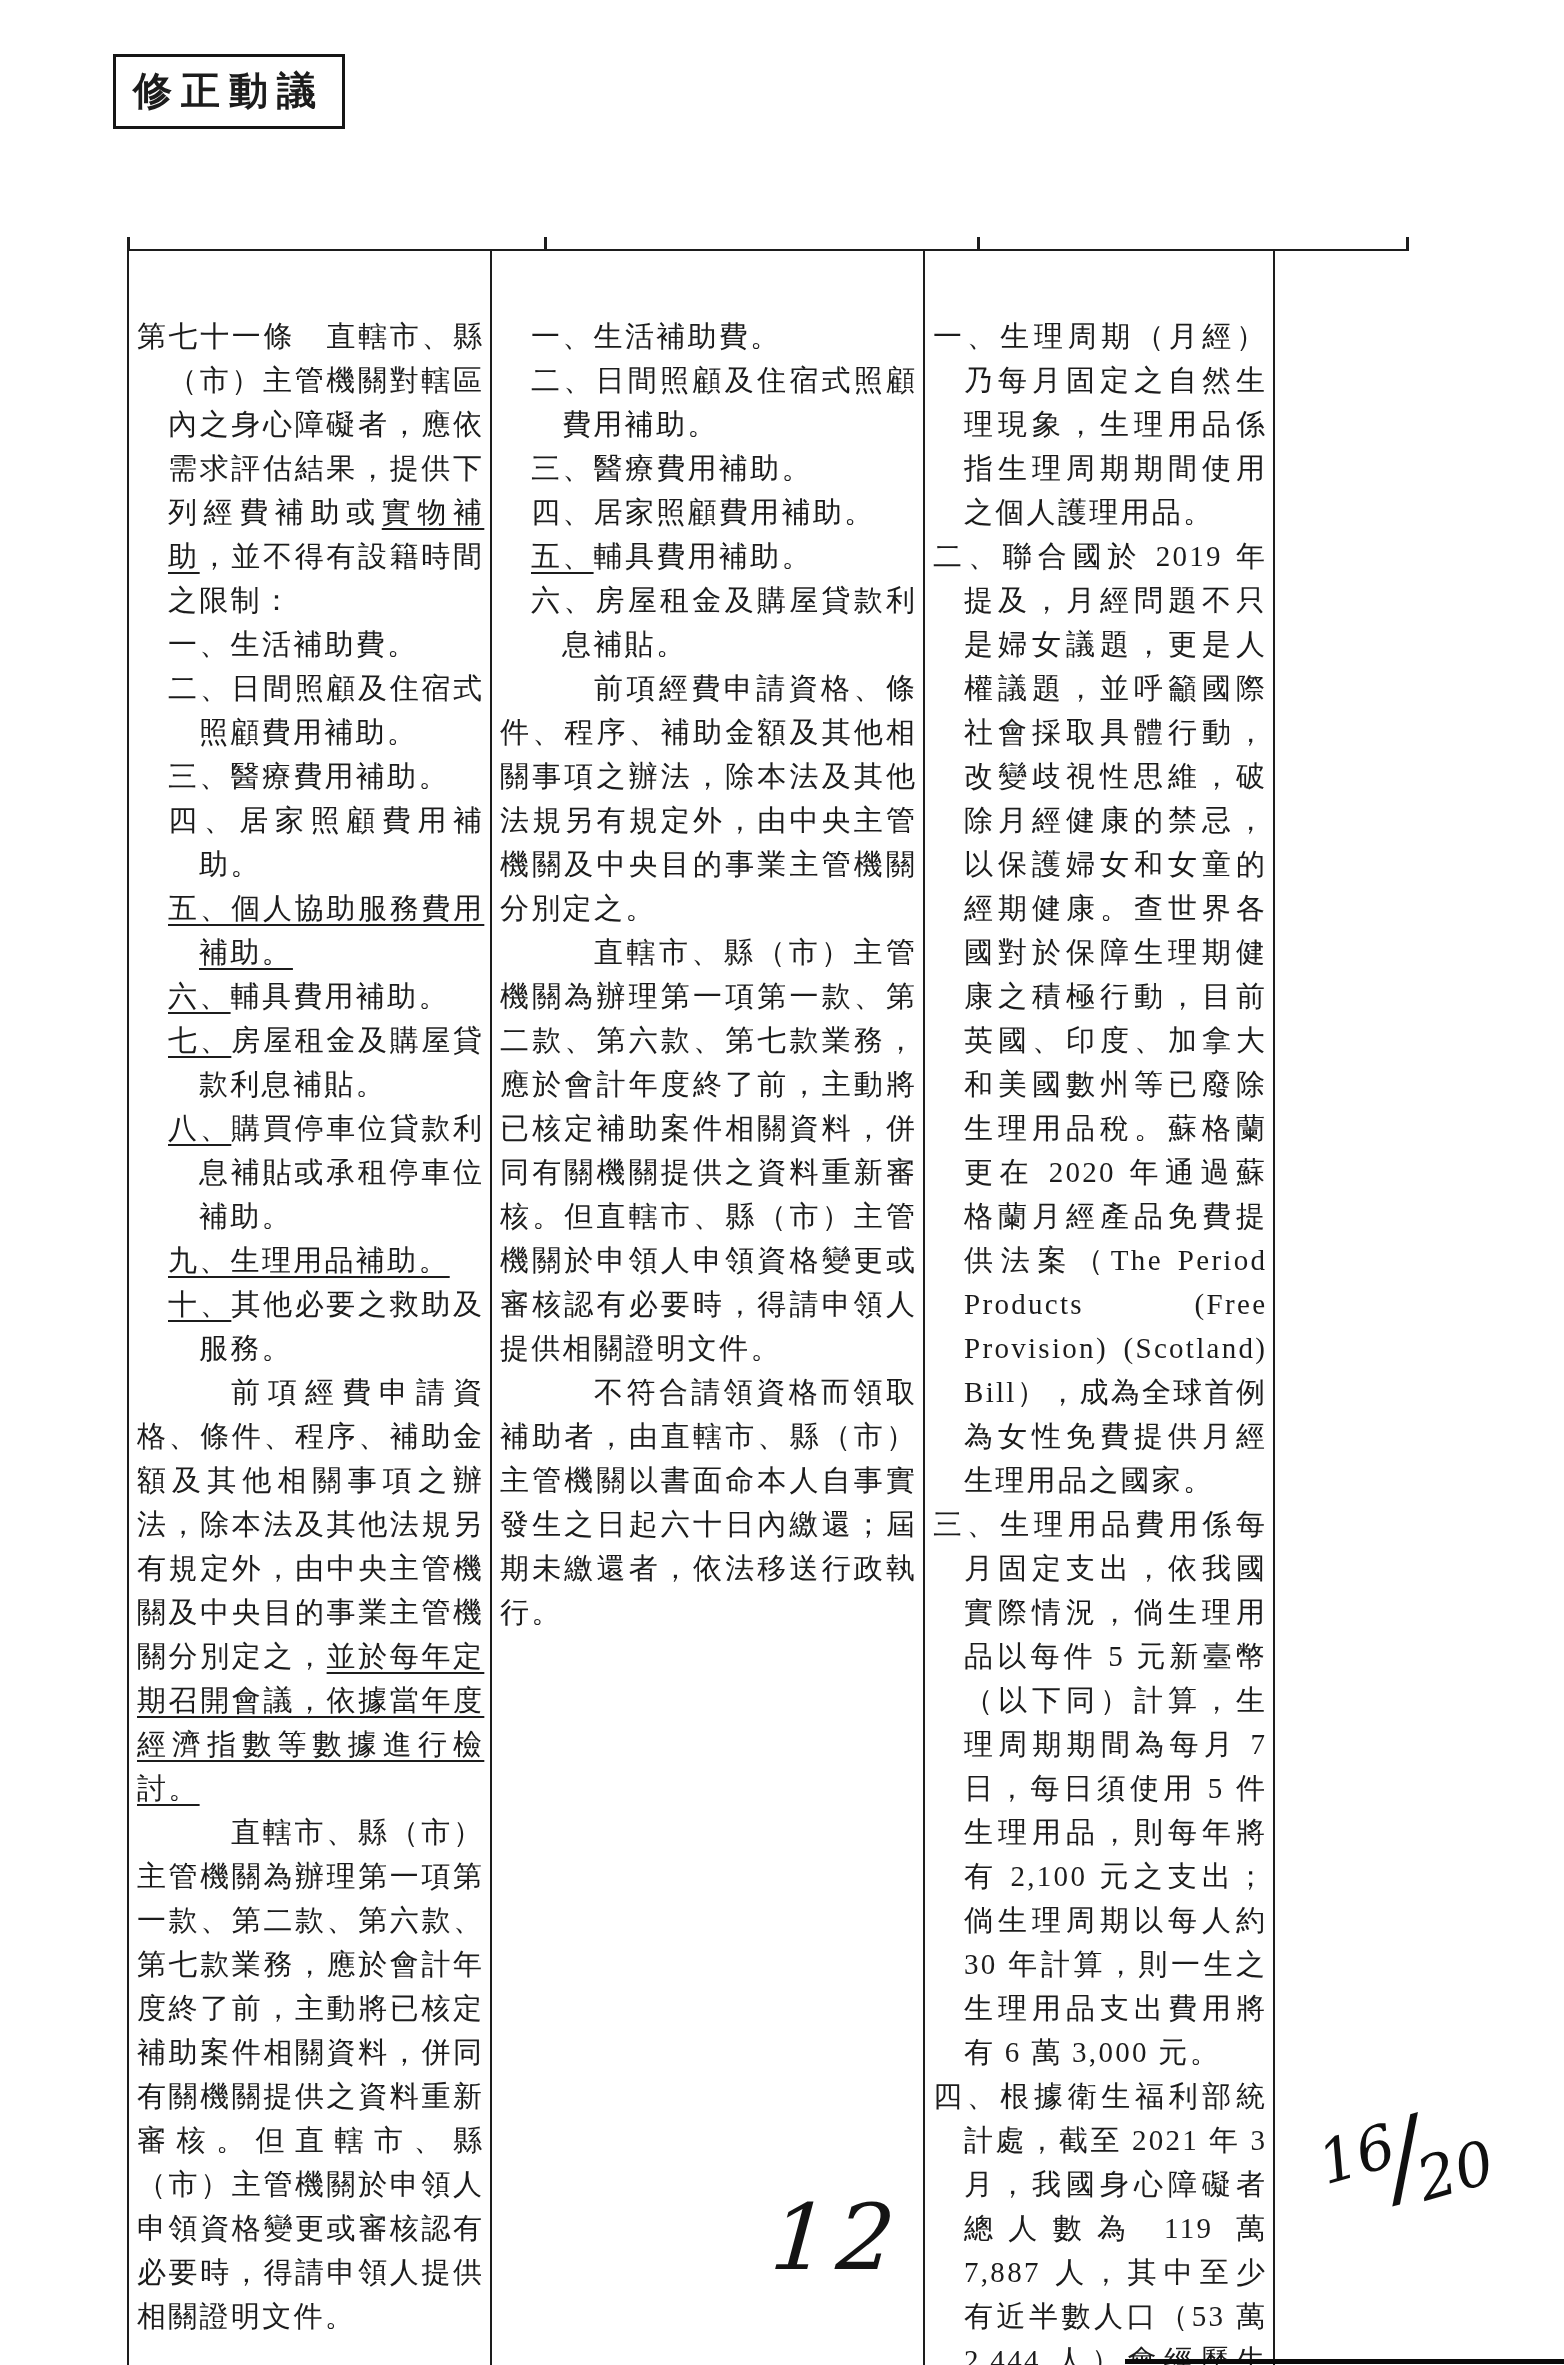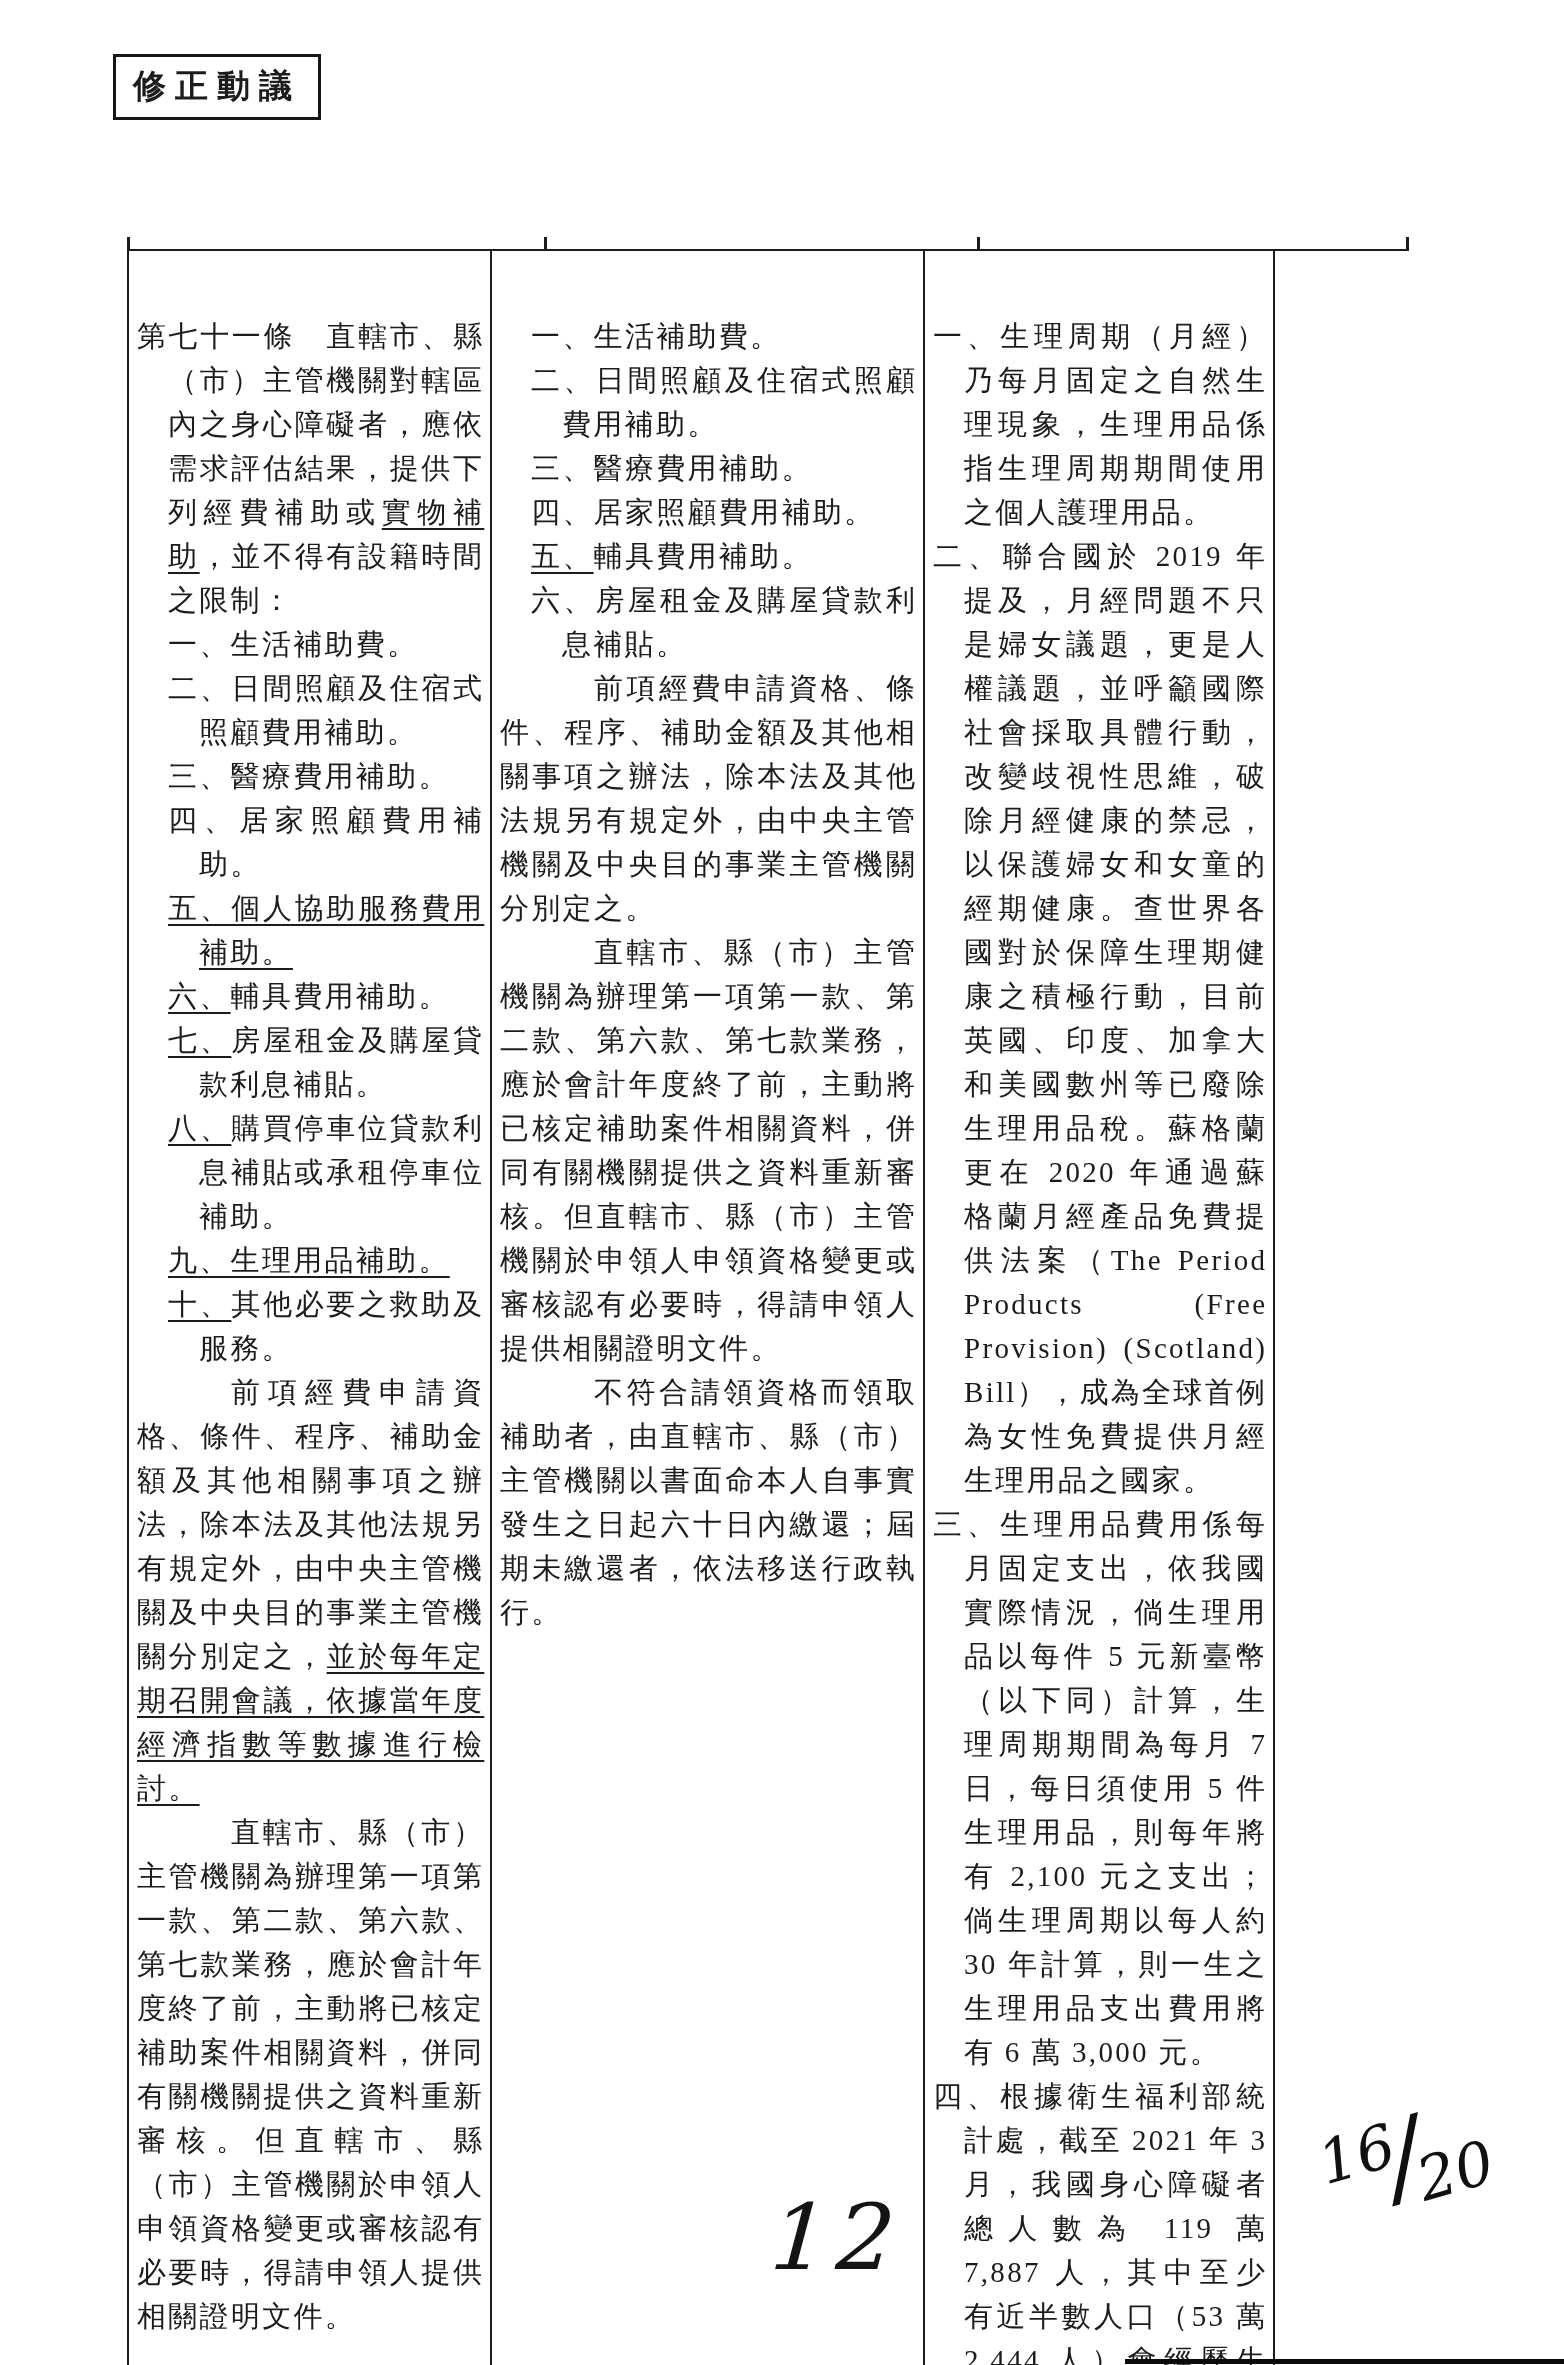--- a/index.html
+++ b/index.html
@@ -16,21 +16,21 @@
     font-family: "Liberation Serif", "DejaVu Serif", serif;
     color: #1c1c1c;
   }
   
   .stamp {
     position: absolute;
     left: 113px;
     top: 54px;
     border: 3.4px solid #161616;
     padding: 6.8px 17px 8px 17px;
-    font-size: 33px;
+    font-size: 39px;
     letter-spacing: 9px;
     font-weight: bold;
     white-space: nowrap;
   }
   
   .table {
     position: absolute;
     left: 127px;
     top: 249px;
     width: 1282px;

